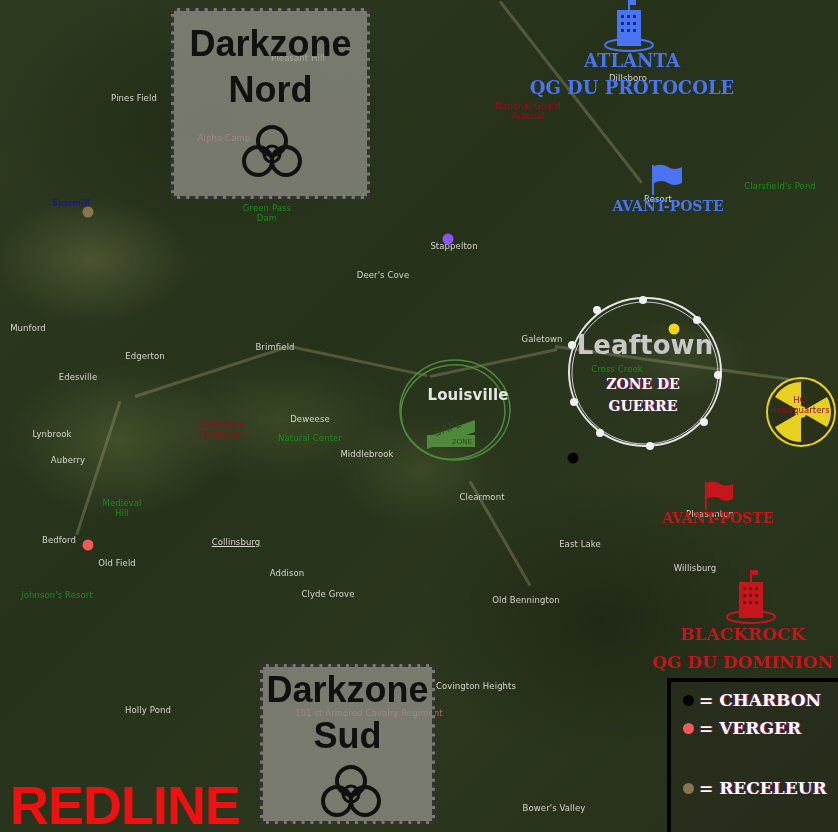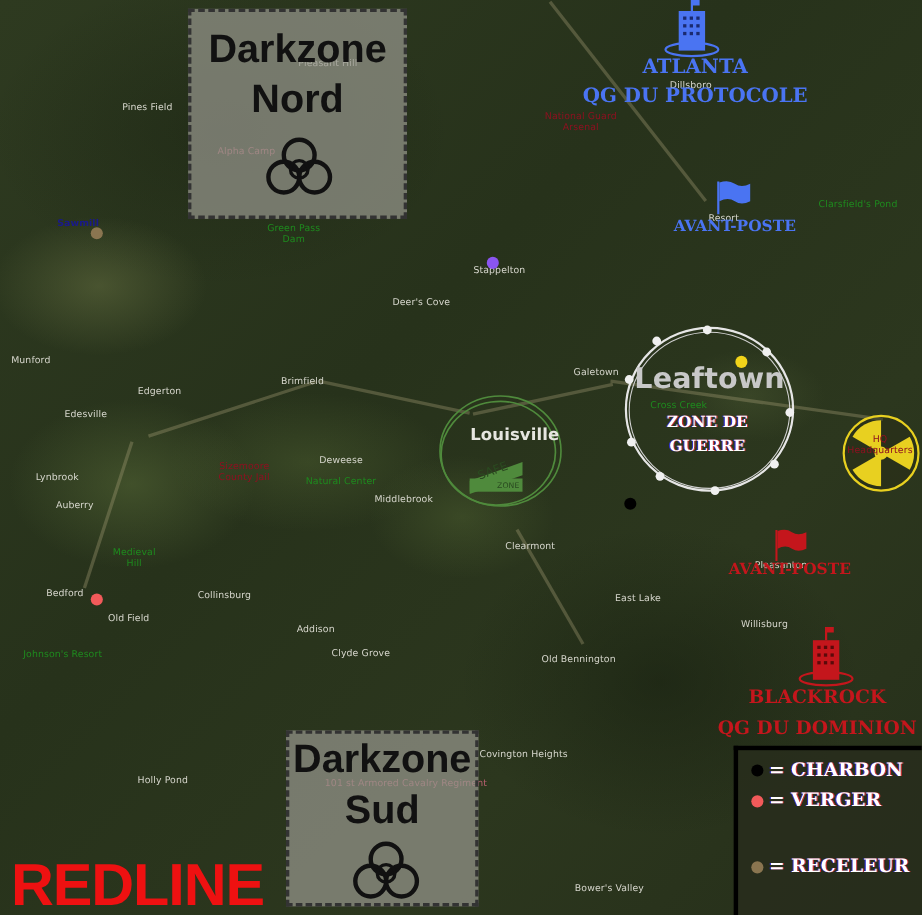--- a/index.html
+++ b/index.html
@@ -56,21 +56,21 @@
       <div class="lbl " style="left: 145px; top: 356px;">Edgerton</div>
       <div class="lbl " style="left: 275px; top: 347px;">Brimfield</div>
       <div class="lbl " style="left: 78px; top: 377px;">Edesville</div>
       <div class="lbl " style="left: 542px; top: 339px;">Galetown</div>
       <div class="lbl " style="left: 52px; top: 434px;">Lynbrook</div>
       <div class="lbl " style="left: 310px; top: 419px;">Deweese</div>
       <div class="lbl " style="left: 367px; top: 454px;">Middlebrook</div>
       <div class="lbl " style="left: 68px; top: 460px;">Auberry</div>
       <div class="lbl " style="left: 482px; top: 497px;">Clearmont</div>
       <div class="lbl " style="left: 59px; top: 540px;">Bedford</div>
-      <div class="lbl " style="left: 204px; top: 542px;">Collinsburg</div>
+      <div class="lbl " style="left: 236px; top: 542px; text-decoration: underline;">Collinsburg</div>
       <div class="lbl " style="left: 580px; top: 544px;">East Lake</div>
       <div class="lbl " style="left: 117px; top: 563px;">Old Field</div>
       <div class="lbl " style="left: 695px; top: 568px;">Willisburg</div>
       <div class="lbl " style="left: 287px; top: 573px;">Addison</div>
       <div class="lbl " style="left: 526px; top: 600px;">Old Bennington</div>
       <div class="lbl " style="left: 328px; top: 594px;">Clyde Grove</div>
       <div class="lbl " style="left: 476px; top: 686px;">Covington Heights</div>
       <div class="lbl " style="left: 148px; top: 710px;">Holly Pond</div>
       <div class="lbl " style="left: 554px; top: 808px;">Bower's Valley</div>
       <div class="lbl " style="left: 710px; top: 514px;">Pleasanton</div>

